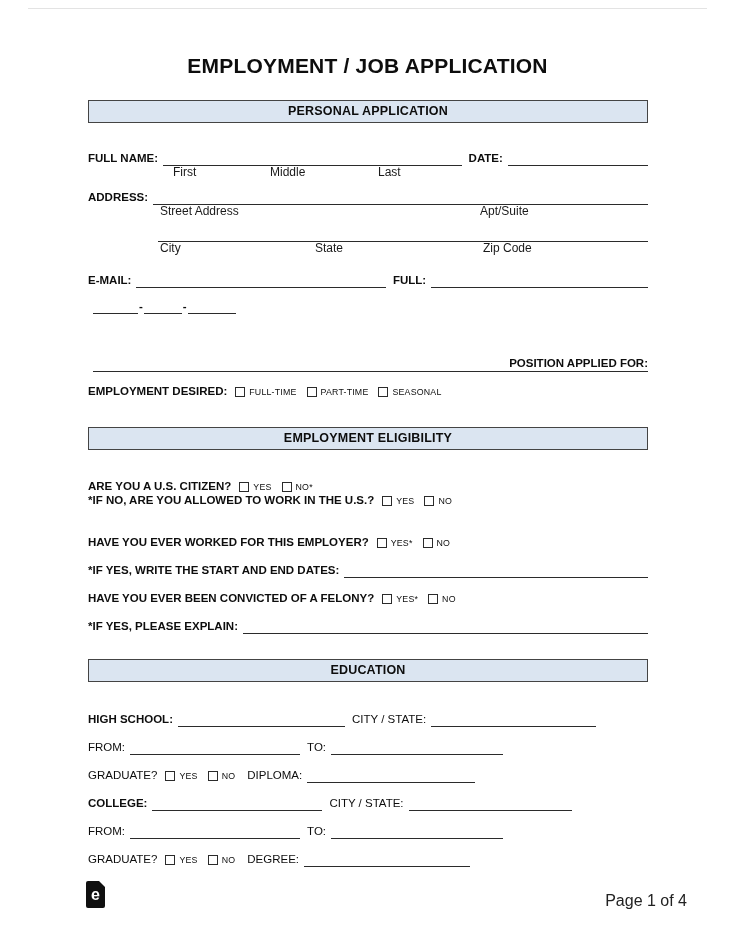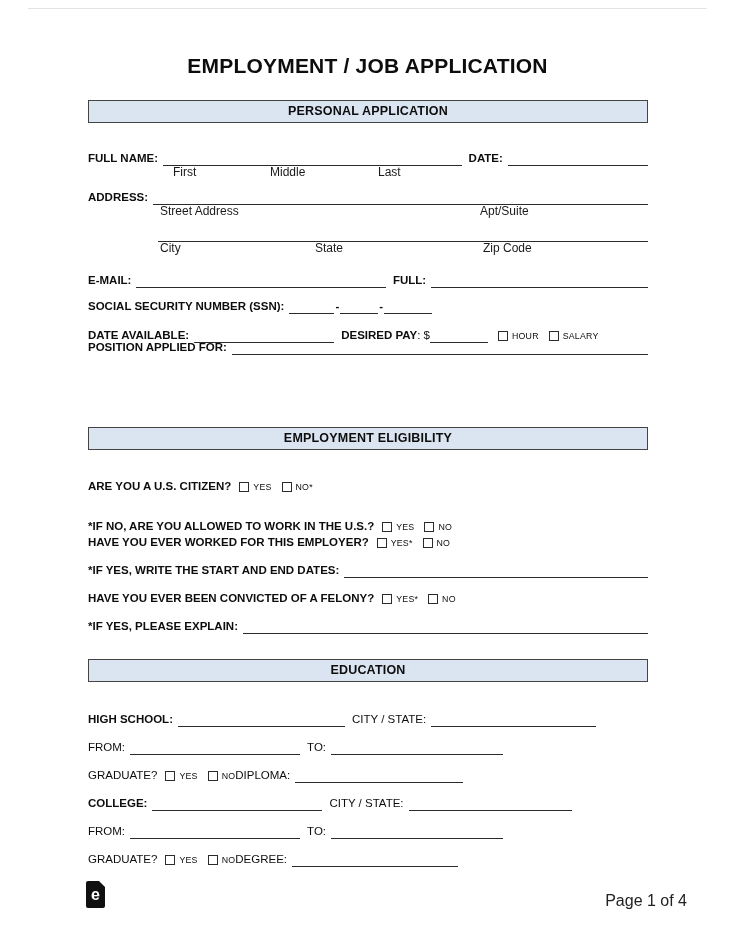--- a/index.html
+++ b/index.html
@@ -21,21 +21,21 @@
   }
   .row {
     position:absolute; left:88px; width:560px; height:16px;
     display:flex; align-items:flex-end; font-size:11.5px; line-height:15px;
     white-space:nowrap; color:#0d0d0d;
   }
   .b { font-weight:bold; }
   .blank { border-bottom:1.3px solid #2b2b2b; align-self:stretch; flex:none; }
   .grow { flex:1 1 0; }
   .ml { margin-left:7px; }
-  .ml5 { margin-left:0; }
+  .ml5 { margin-left:12px; }
   .cb {
     width:10px; height:10px; border:1.3px solid #2b2b2b; background:#fff;
     flex:none; margin:0 4px 2px 10px;
   }
   .cb.first { margin-left:8px; }
   .cbl { font-size:8.8px; line-height:12px; margin-bottom:1px; letter-spacing:0.2px; font-weight:normal; }
   .sub { position:absolute; left:88px; width:560px; height:11px; font-size:12px; line-height:11px; color:#1a1a1a; }
   .sub span { position:absolute; top:0; }
   .dash { font-weight:bold; margin:0 1px; }
   .spacer70 { width:70px; flex:none; }
@@ -97,59 +97,56 @@
   </div>
 
   <div class="row" style="top:272px;">
     <span class="b">E-MAIL:</span>
     <span class="blank grow" style="flex-grow:1.15; margin-left:5px;"></span>
     <span class="b ml">FULL:</span>
     <span class="blank grow" style="flex-grow:1; margin-left:5px;"></span>
   </div>
 
   <div class="row" style="top:298px;">
-    <span class="b">SOCIAL SECURITY NUMBER (SSN):</span>
     <span class="blank" style="width:45px; margin-left:5px;"></span>
     <span class="dash">-</span>
     <span class="blank" style="width:38px;"></span>
     <span class="dash">-</span>
     <span class="blank" style="width:48px;"></span>
   </div>
 
-  <div class="row" style="top:327px;">
-    <span class="b">DATE AVAILABLE:</span>
-    <span class="blank" style="width:140px; margin-left:5px;"></span>
-    <span class="b ml">DESIRED PAY</span>
-    <span>: $</span>
-    <span class="blank" style="width:58px;"></span>
-    <span class="cb"></span>
-    <span class="cbl">HOUR</span>
-    <span class="cb"></span>
-    <span class="cbl">SALARY</span>
-  </div>
-
-  <div class="row" style="top:339px;">
+
+  <div class="row" style="top:356px;flex-direction:column;">
     <span class="b">POSITION APPLIED FOR:</span>
     <span class="blank grow" style="margin-left:5px;"></span>
   </div>
 
+  <div class="row" style="top:383px;">
+    <span class="b">EMPLOYMENT DESIRED:</span>
+    <span class="cb first"></span>
+    <span class="cbl">FULL-TIME</span>
+    <span class="cb"></span>
+    <span class="cbl">PART-TIME</span>
+    <span class="cb"></span>
+    <span class="cbl">SEASONAL</span>
+  </div>
 
   <div class="section-bar" style="top:427px;">
     <span>EMPLOYMENT ELIGIBILITY</span>
   </div>
 
   <div class="row" style="top:478px;">
     <span class="b">ARE YOU A U.S. CITIZEN?</span>
     <span class="cb first"></span>
     <span class="cbl">YES</span>
     <span class="cb"></span>
     <span class="cbl">NO*</span>
   </div>
 
-  <div class="row" style="top:518px;">
+  <div class="row" style="top:492px;">
     <span class="b">*IF NO, ARE YOU ALLOWED TO WORK IN THE U.S.?</span>
     <span class="cb first"></span>
     <span class="cbl">YES</span>
     <span class="cb"></span>
     <span class="cbl">NO</span>
   </div>
 
   <div class="row" style="top:534px;">
     <span class="b">HAVE YOU EVER WORKED FOR THIS EMPLOYER?</span>
     <span class="cb first"></span>

